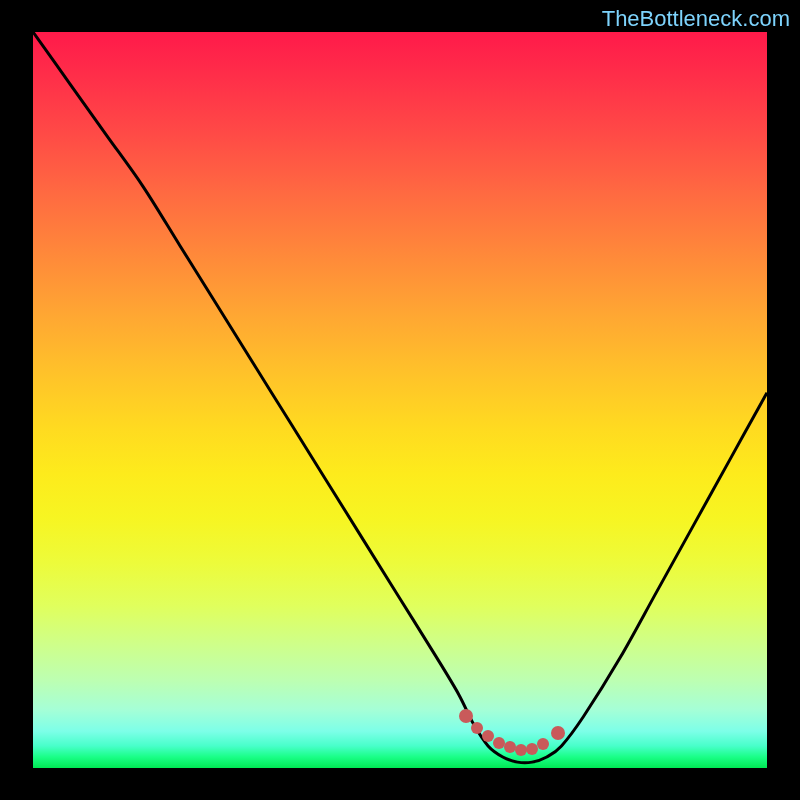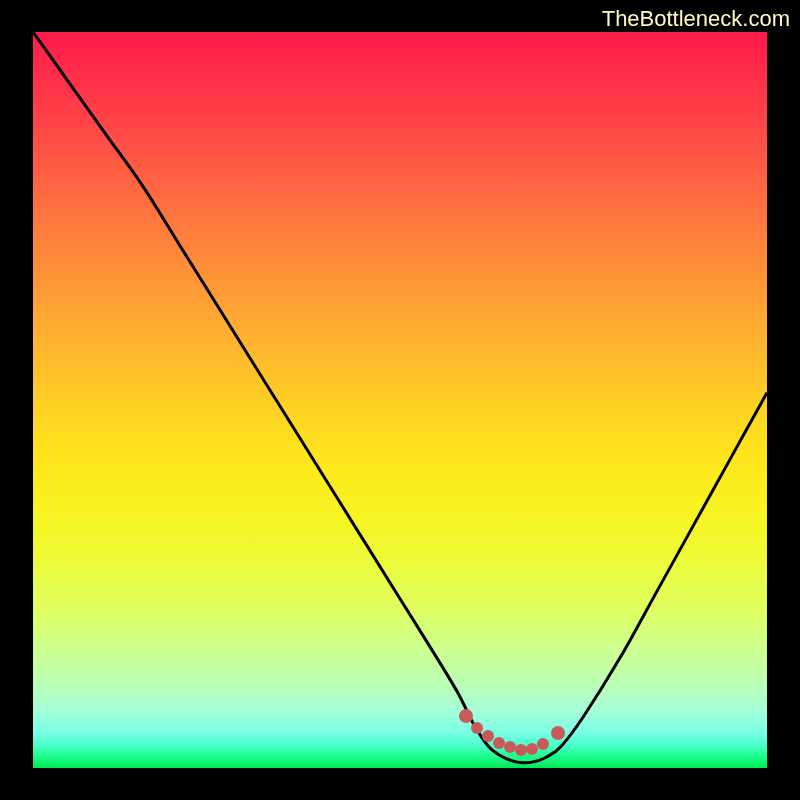--- a/index.html
+++ b/index.html
@@ -1,17 +1,17 @@
 <!DOCTYPE html>
 <html><head>
 <meta charset="utf-8">
 <style>
   * { margin: 0; padding: 0; box-sizing: border-box; }
   body { width: 800px; height: 800px; background: #000; position: relative; overflow: hidden; font-family: Arial, sans-serif; }
-  .watermark { position: absolute; top: 6px; right: 10px; color: #fef9c3; font-size: 22px; font-weight: 500; z-index: 10; }
+  .watermark { position: absolute; top: 6px; right: 10px; color: #7dd3fc; font-size: 22px; font-weight: 500; z-index: 10; }
   .plot-area { position: absolute; left: 33px; top: 32px; width: 734px; height: 736px; }
   .gradient-bg { position: absolute; inset: 0; background: linear-gradient(to bottom,
       #ff1a4a 0%,
       #ff2e49 6%,
       #ff4b46 14%,
       #ff6a41 22%,
       #ff883a 30%,
       #ffa533 38%,
       #ffc12a 46%,
       #ffdb20 54%,

